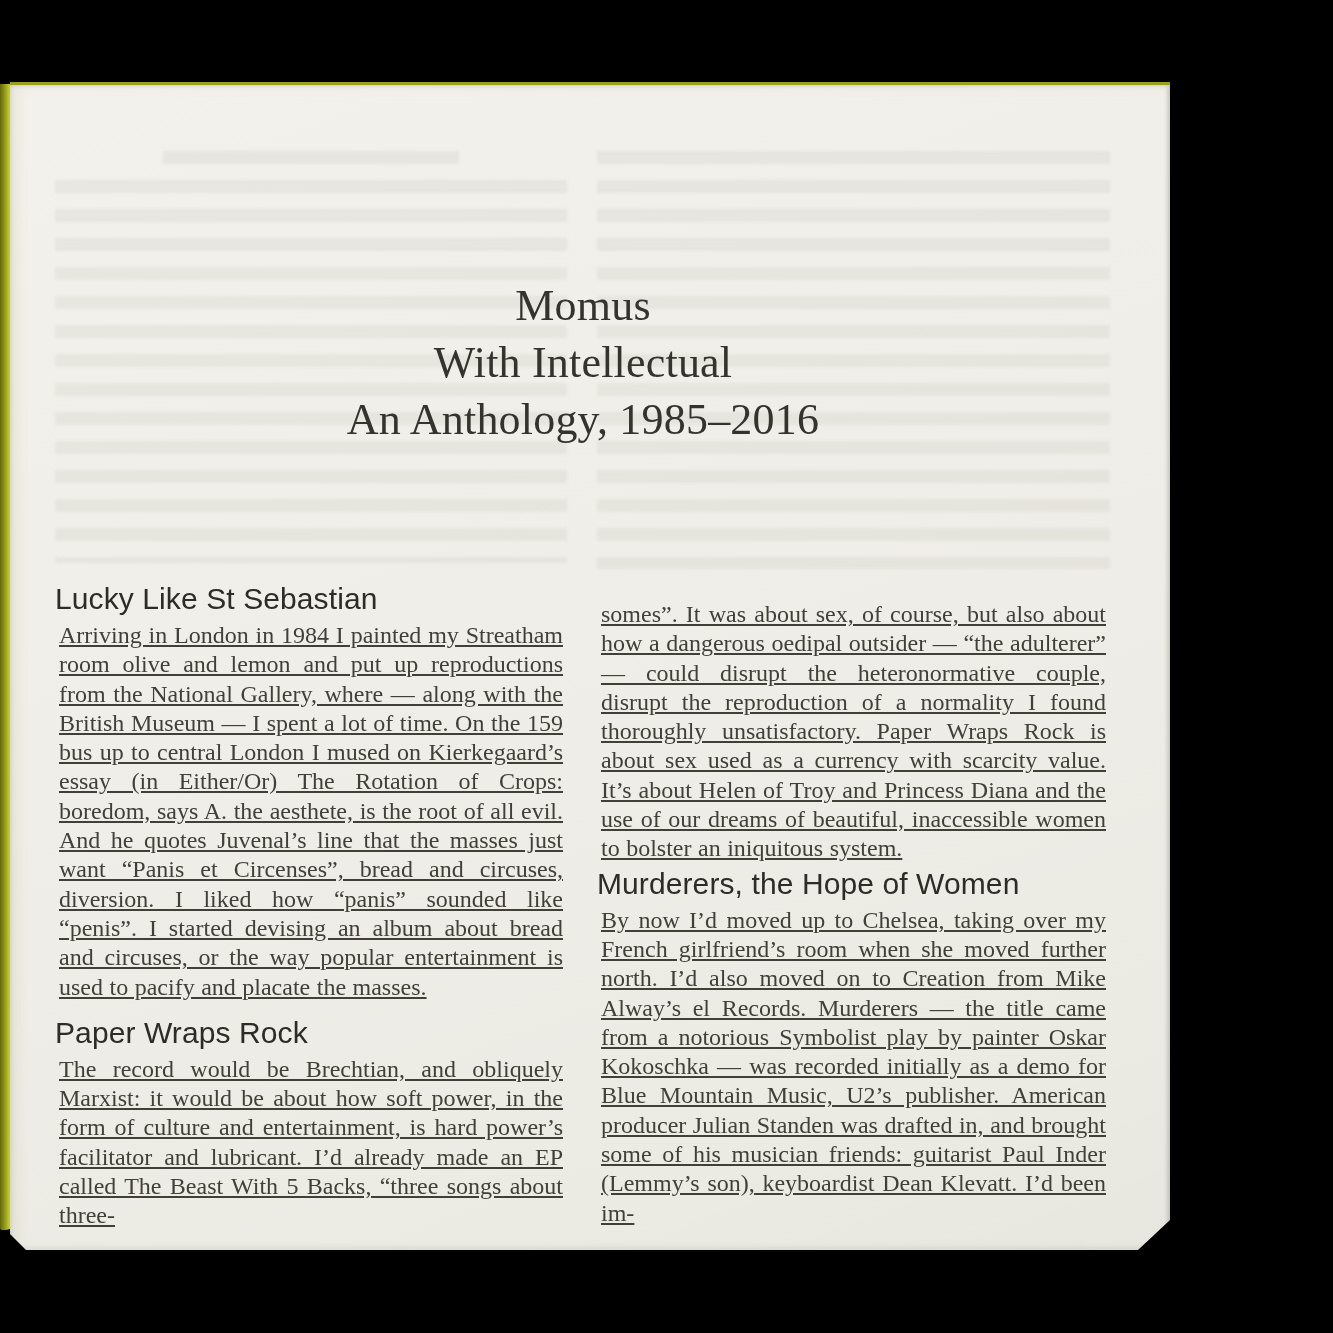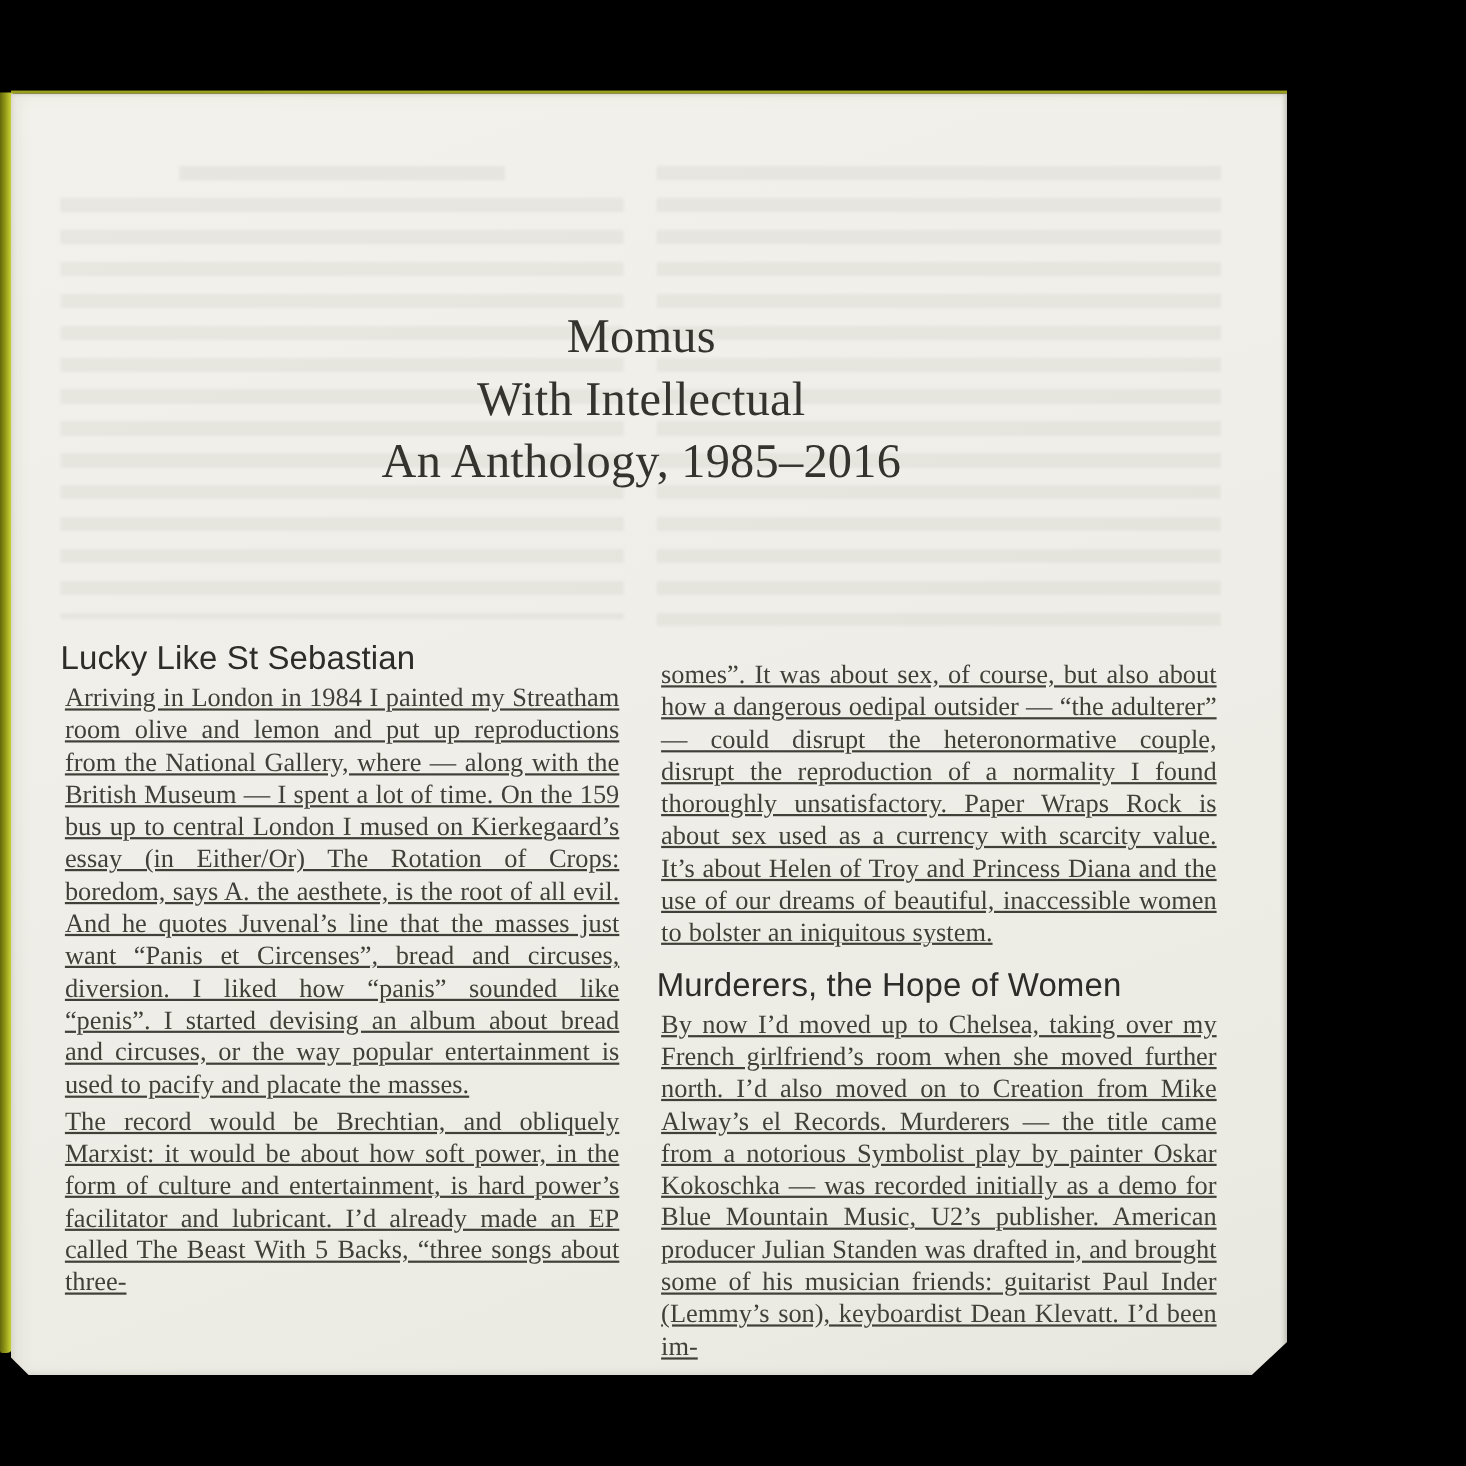--- a/index.html
+++ b/index.html
@@ -76,21 +76,21 @@
     font-family: "Liberation Sans", "DejaVu Sans", sans-serif;
     font-weight: 400;
     font-size: 30px;
     line-height: 30px;
     color: #2d2c28;
     text-align: left;
     margin: 0 0 7px 0;
     letter-spacing: 0.1px;
   }
   .col h2.spaced-left  { margin-top: 16px; }
-  .col h2.spaced-right { margin-top: 17px; }
+  .col h2.spaced-right { margin-top: 5px; }
 
   .col p {
     margin: 4px;
     text-align: justify;
     text-justify: inter-word;
     word-spacing: 0.5px;
     text-decoration: underline;
   }
 </style>
 </head>
@@ -113,20 +113,21 @@
 
       <div class="title-block">
         <div>Momus</div>
         <div>With Intellectual</div>
         <div>An Anthology, 1985–2016</div>
       </div>
 
       <div class="col col-left">
         <h2>Lucky Like St Sebastian</h2>
         <p>Arriving in London in 1984 I painted my Streatham room olive and lemon and put up reproductions from the National Gallery, where — along with the British Museum — I spent a lot of time. On the 159 bus up to central London I mused on Kierkegaard’s essay (in Either/Or) The Rotation of Crops: boredom, says A. the aesthete, is the root of all evil. And he quotes Juvenal’s line that the masses just want “Panis et Circenses”, bread and circuses, diversion. I liked how “panis” sounded like “penis”. I started devising an album about bread and circuses, or the way popular entertainment is used to pacify and placate the masses.</p>
+        <h2 class="spaced-left">Paper Wraps Rock</h2>
         <p>The record would be Brechtian, and obliquely Marxist: it would be about how soft power, in the form of culture and entertainment, is hard power’s facilitator and lubricant. I’d already made an EP called The Beast With 5 Backs, “three songs about three-</p>
       </div>
 
       <div class="col col-right">
         <p>somes”. It was about sex, of course, but also about how a dangerous oedipal outsider — “the adulterer” — could disrupt the heteronormative couple, disrupt the reproduction of a normality I found thoroughly unsatisfactory. Paper Wraps Rock is about sex used as a currency with scarcity value. It’s about Helen of Troy and Princess Diana and the use of our dreams of beautiful, inaccessible women to bolster an iniquitous system.</p>
         <h2 class="spaced-right">Murderers, the Hope of Women</h2>
         <p>By now I’d moved up to Chelsea, taking over my French girlfriend’s room when she moved further north. I’d also moved on to Creation from Mike Alway’s el Records. Murderers — the title came from a notorious Symbolist play by painter Oskar Kokoschka — was recorded initially as a demo for Blue Mountain Music, U2’s publisher. American producer Julian Standen was drafted in, and brought some of his musician friends: guitarist Paul Inder (Lemmy’s son), keyboardist Dean Klevatt. I’d been im-</p>
       </div>
 
     </div>

